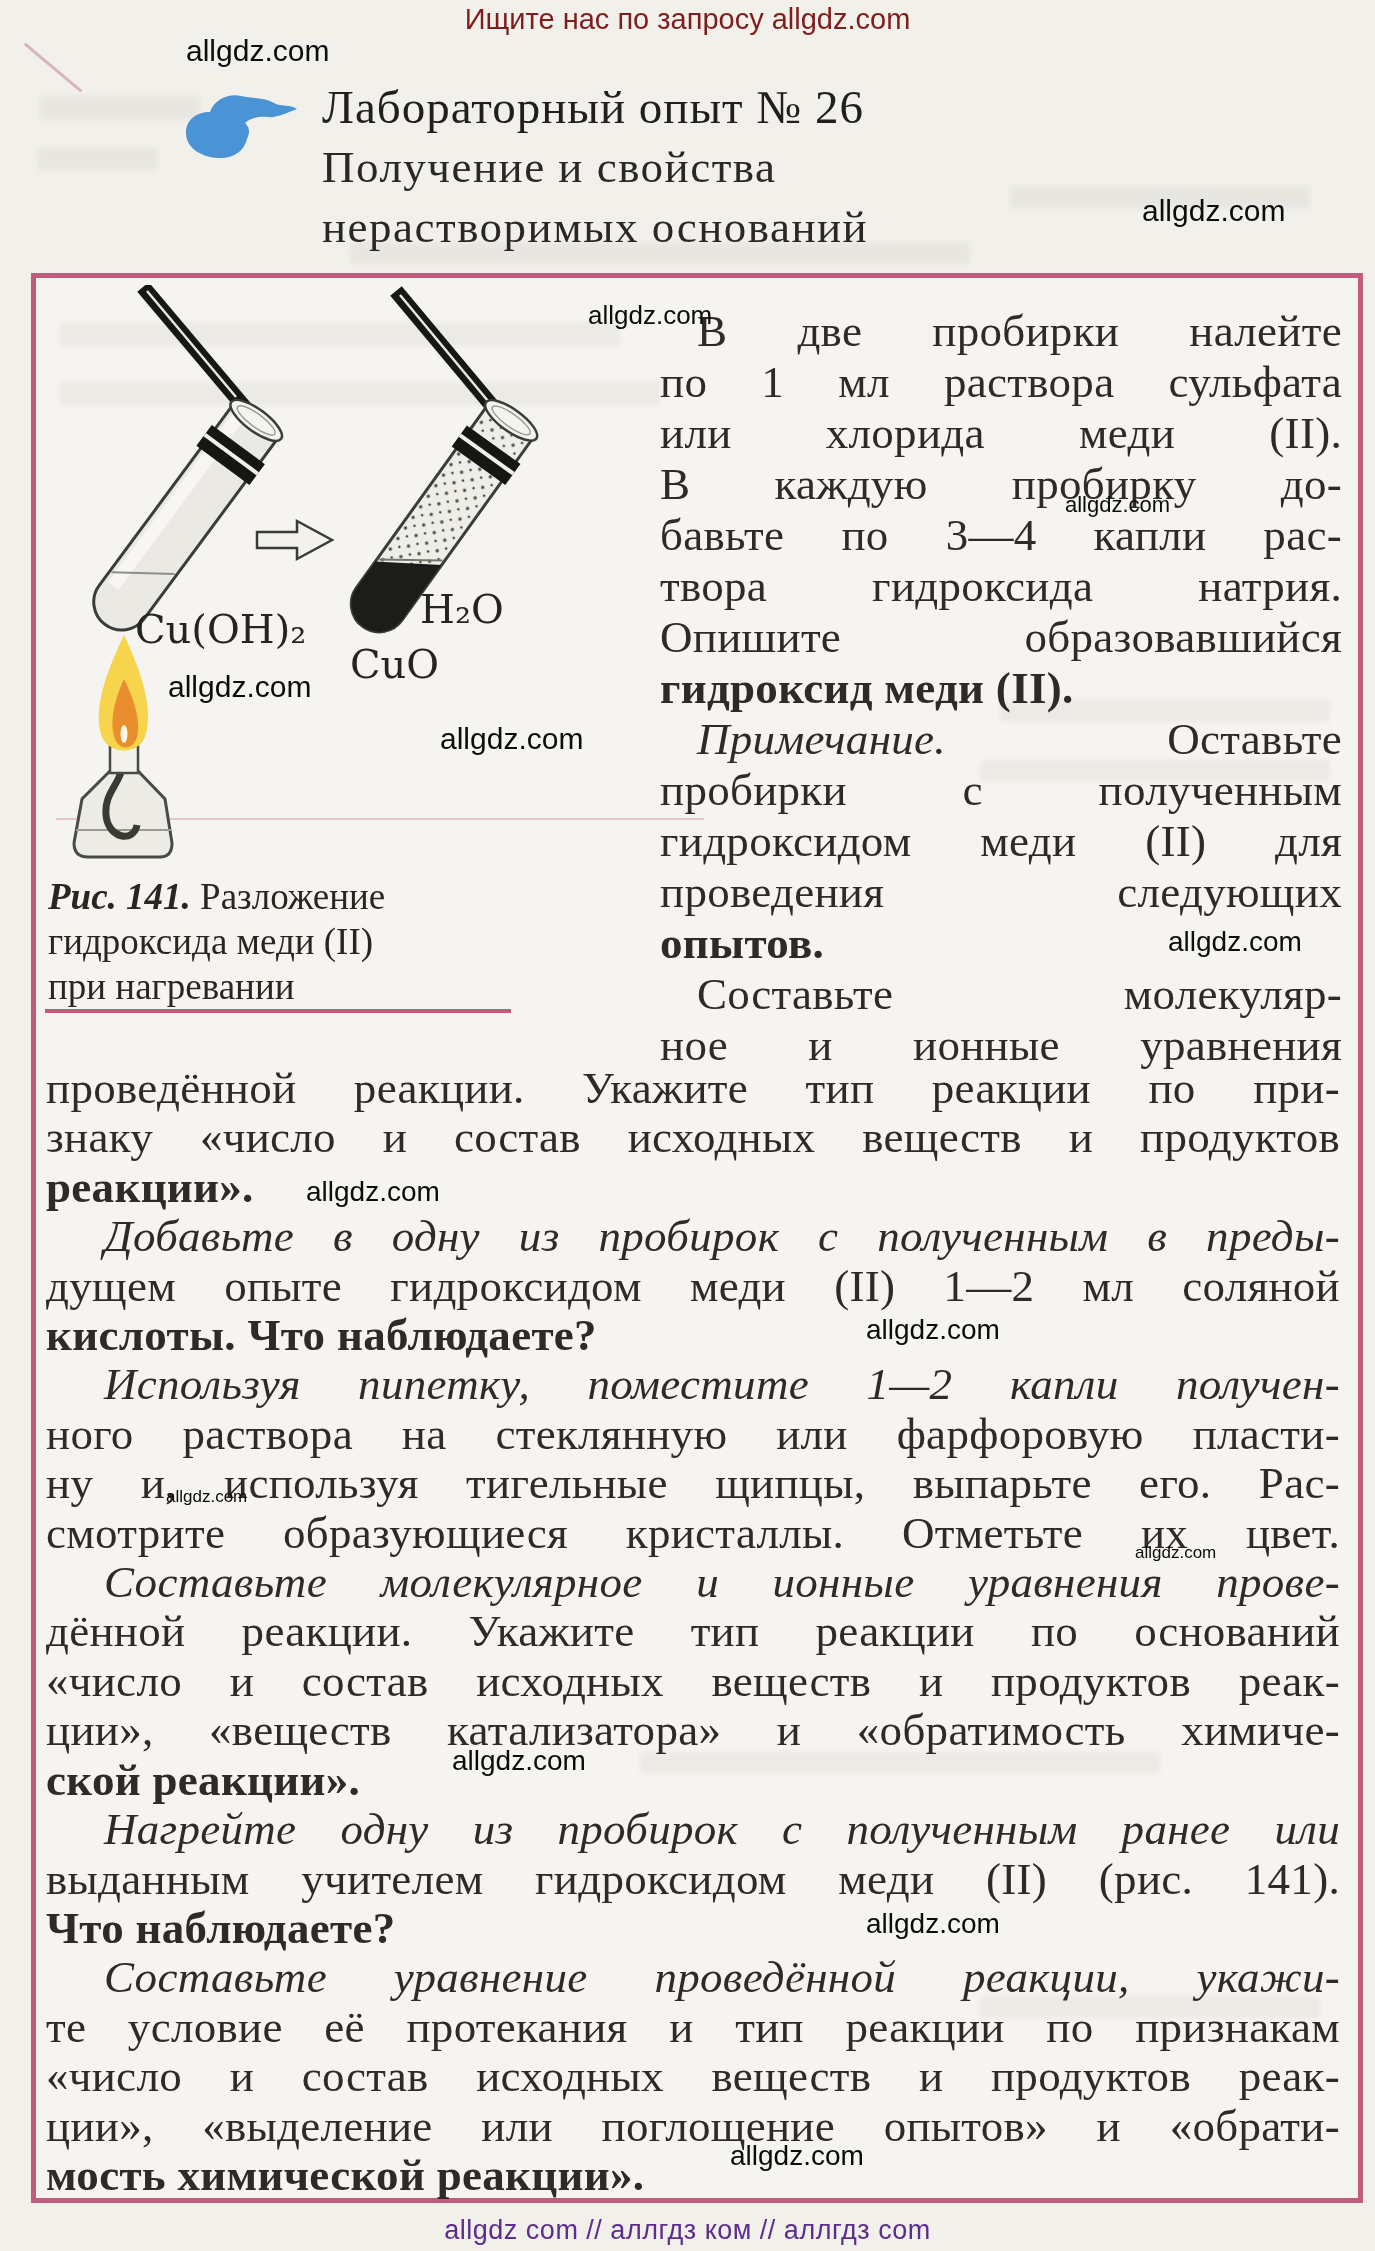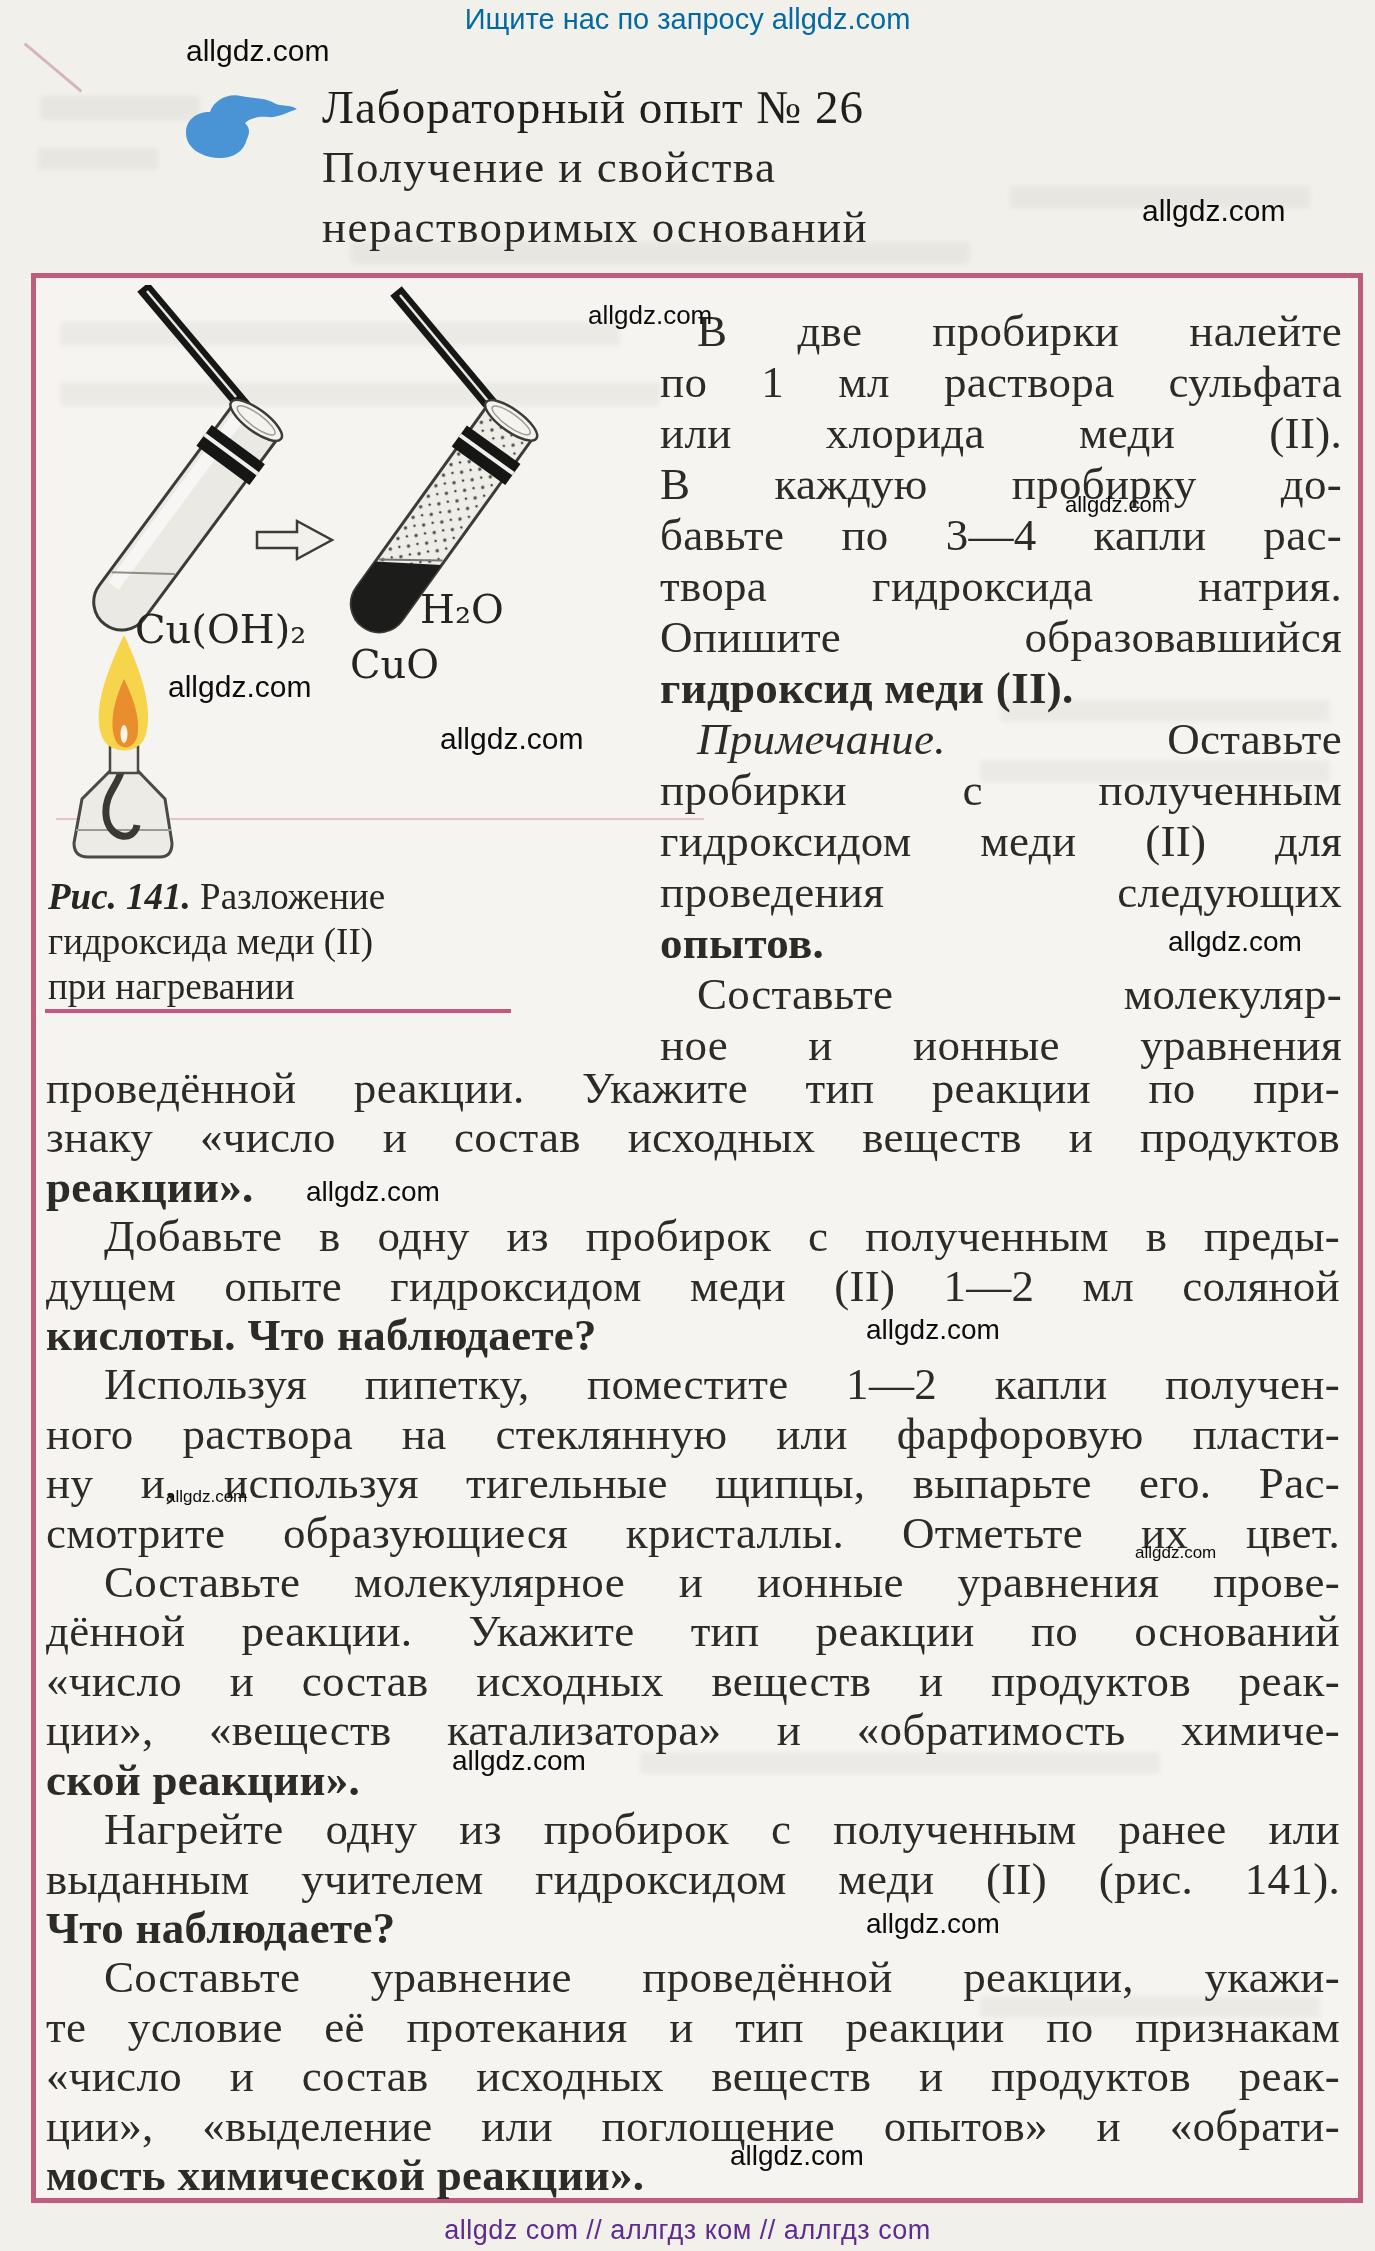--- a/index.html
+++ b/index.html
@@ -21,41 +21,41 @@
   .pink-box{position:absolute;left:31px;top:273px;width:1332px;height:1930px;
             border:5px solid var(--box-border);background:#f6f4f0;box-sizing:border-box;z-index:1;}
   
   .tline{text-align:justify;text-align-last:justify;text-justify:inter-word;
          white-space:normal;letter-spacing:.3px;}
   .tline.last{text-align-last:left;font-weight:bold;}
   .tline i{font-style:italic;}
   .column-text{position:absolute;left:660px;top:306px;width:682px;font-size:45px;line-height:51px;z-index:20;}
   .column-text .tline.ind{padding-left:37px;}
   .main-text{position:absolute;left:46px;top:1064px;width:1294px;font-size:45px;line-height:49.4px;z-index:20;}
-  .main-text .tline.ind{padding-left:58px;}
+  .main-text .tline.ind{padding-left:58px;font-style:italic;}
   
   .caption{position:absolute;left:48px;top:874px;width:500px;font-size:37px;line-height:45px;z-index:20;color:#29261f;}
   .caption b{font-weight:700;font-style:italic;}
   .caption-rule{position:absolute;left:45px;top:1009px;width:466px;height:4px;background:var(--caption-rule);z-index:20;}
   
   #fig{position:absolute;left:40px;top:285px;width:660px;height:590px;z-index:15;}
   .flabel{font-family:"DejaVu Serif","Liberation Serif",serif;font-size:40px;fill:#262420;}
   
   .ghost{position:absolute;background:#56564e;opacity:.06;filter:blur(2px);border-radius:3px;z-index:5;}
   .ghost-pink{position:absolute;background:#c06086;opacity:.32;height:2px;z-index:5;}
   .corner-mark{position:absolute;left:16px;top:66px;width:74px;height:3px;background:#b8688a;opacity:.45;
                transform:rotate(40deg);z-index:5;}
   .icon-blue{position:absolute;left:178px;top:92px;width:122px;height:68px;z-index:10;}
 </style>
 </head>
 <body>
 
 <div id="page">
 
-  <div class="promo" style="color: #0369a1;">Ищите нас по запросу allgdz.com</div>
+  <div class="promo" style="color: #7f1d1d;">Ищите нас по запросу allgdz.com</div>
 
   <div class="corner-mark"></div>
   <div class="ghost" style="left:40px;top:96px;width:160px;height:24px;"></div>
   <div class="ghost" style="left:38px;top:148px;width:120px;height:22px;"></div>
   <div class="ghost" style="left:1010px;top:186px;width:300px;height:22px;"></div>
   <div class="ghost" style="left:350px;top:242px;width:620px;height:22px;"></div>
   <div class="ghost" style="left:60px;top:322px;width:560px;height:24px;"></div>
   <div class="ghost" style="left:60px;top:382px;width:600px;height:24px;"></div>
   <div class="ghost" style="left:1000px;top:700px;width:330px;height:22px;"></div>
   <div class="ghost" style="left:980px;top:760px;width:350px;height:22px;"></div>

